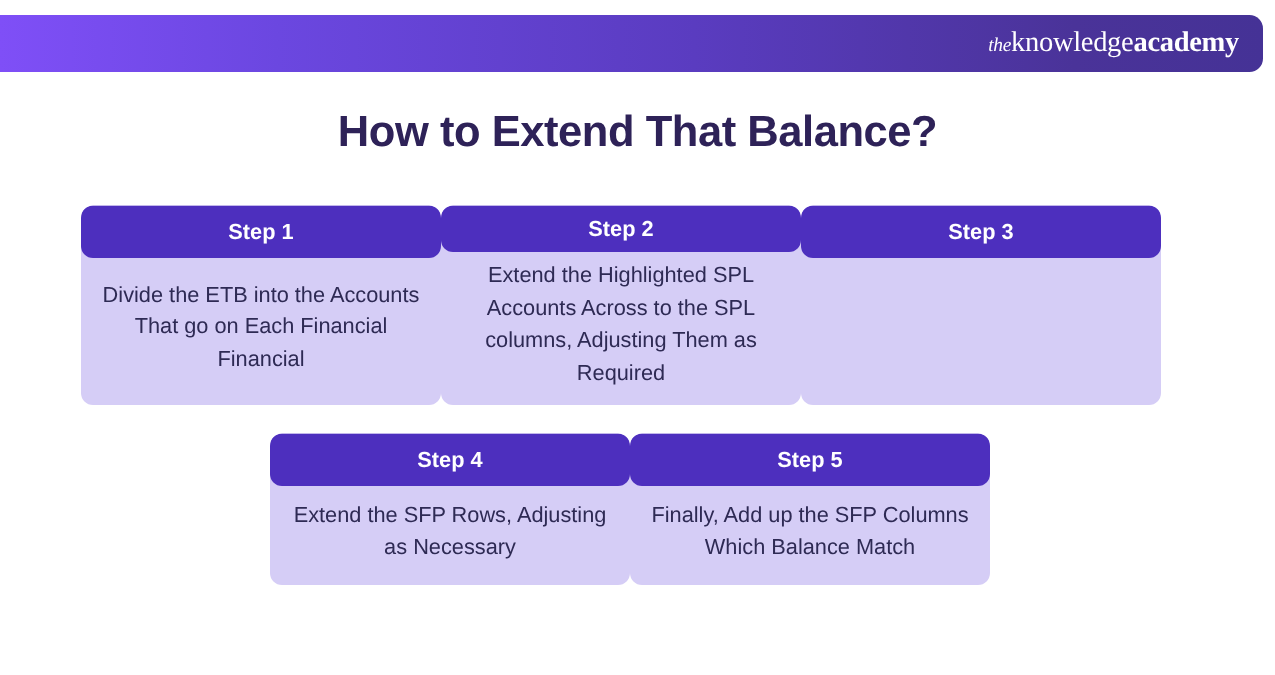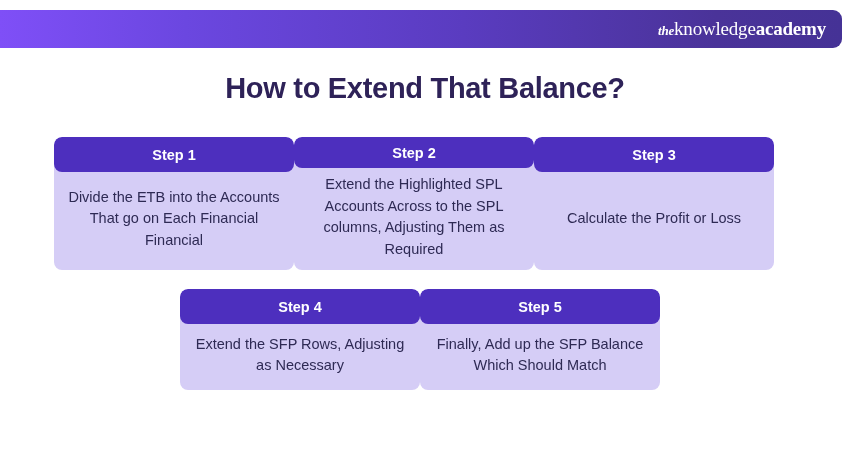--- a/index.html
+++ b/index.html
@@ -36,21 +36,21 @@
     font-size: 19px;
     letter-spacing: -0.2px;
     white-space: nowrap;
     margin-right: 16px;
     display: flex;
     align-items: baseline;
   }
   .brand-the {
     font-style: italic;
     font-size: 13px;
-    font-weight: 700;
+    font-weight: 400;
   }
   .brand-knowledge { font-weight: 400; }
   .brand-academy  { font-weight: 700; }
 
   
   .page-title {
     position: absolute;
     top: 72px;
     left: 0;
     width: 850px;
@@ -131,30 +131,29 @@
     <div class="step-body">Divide the ETB into the Accounts That go on Each Financial Financial</div>
   </div>
 
   <div class="step-card">
     <div class="step-head">Step 2</div>
     <div class="step-body">Extend the Highlighted SPL Accounts Across to the SPL columns, Adjusting Them as Required</div>
   </div>
 
   <div class="step-card">
     <div class="step-head">Step 3</div>
-    <div class="step-body">Calculate the Profit or Loss</div>
   </div>
 
 </div>
 
 <div class="steps-row row-two">
 
   <div class="step-card">
     <div class="step-head">Step 4</div>
     <div class="step-body">Extend the SFP Rows, Adjusting as Necessary</div>
   </div>
 
   <div class="step-card">
     <div class="step-head">Step 5</div>
-    <div class="step-body">Finally, Add up the SFP Balance Which Should Match</div>
+    <div class="step-body">Finally, Add up the SFP Columns Which Balance Match</div>
   </div>
 
 </div>
 
 </body></html>

